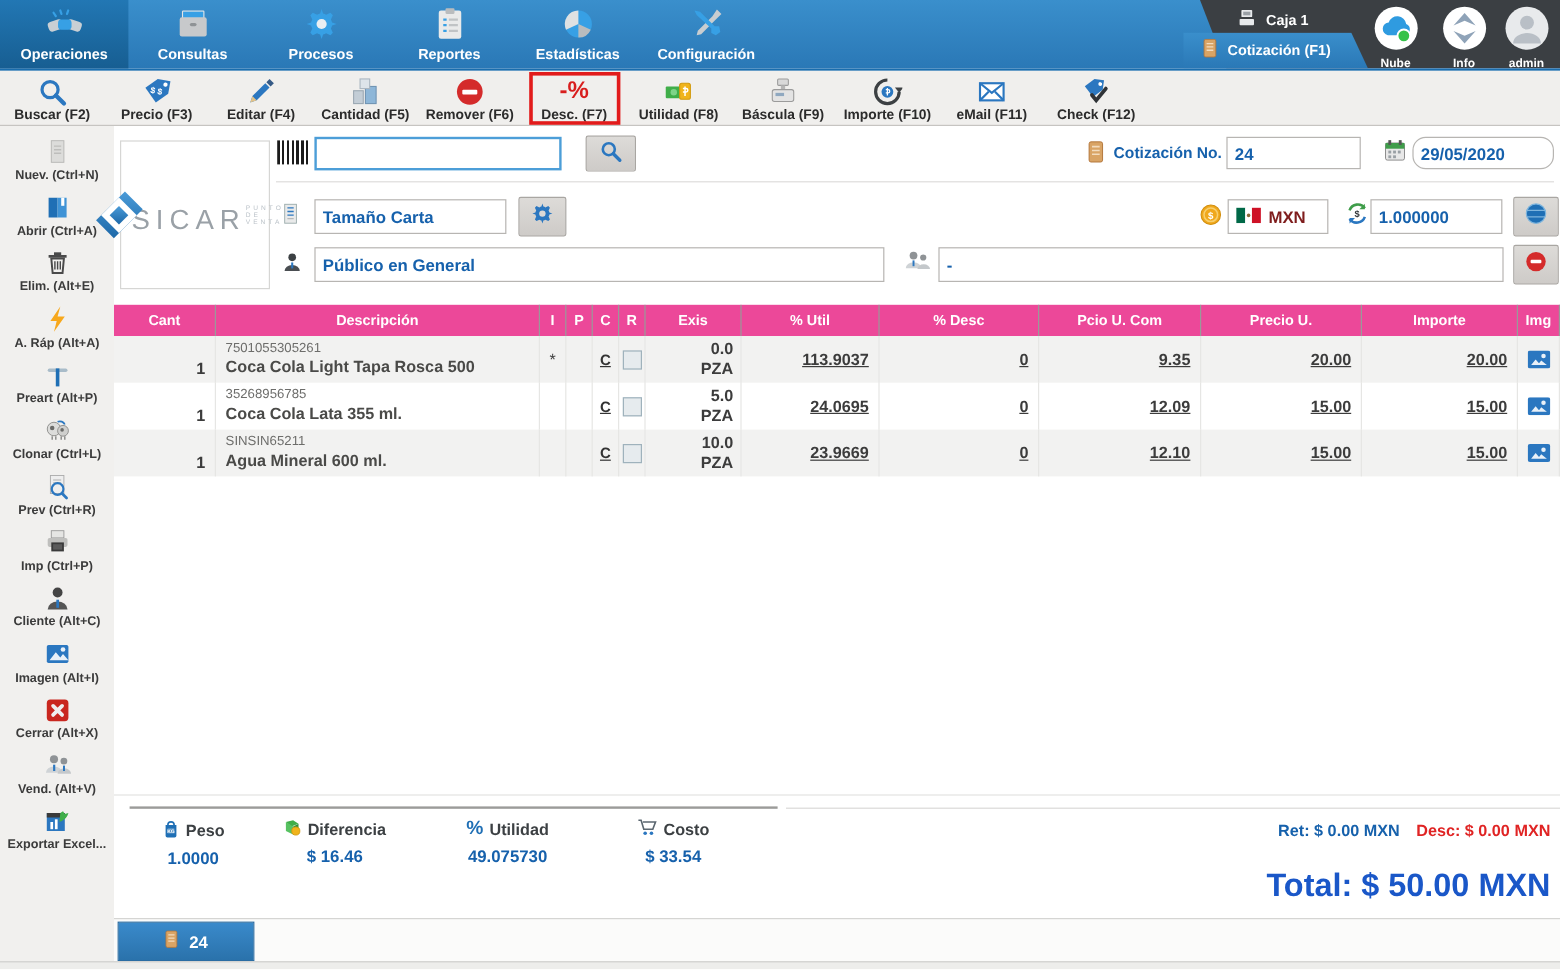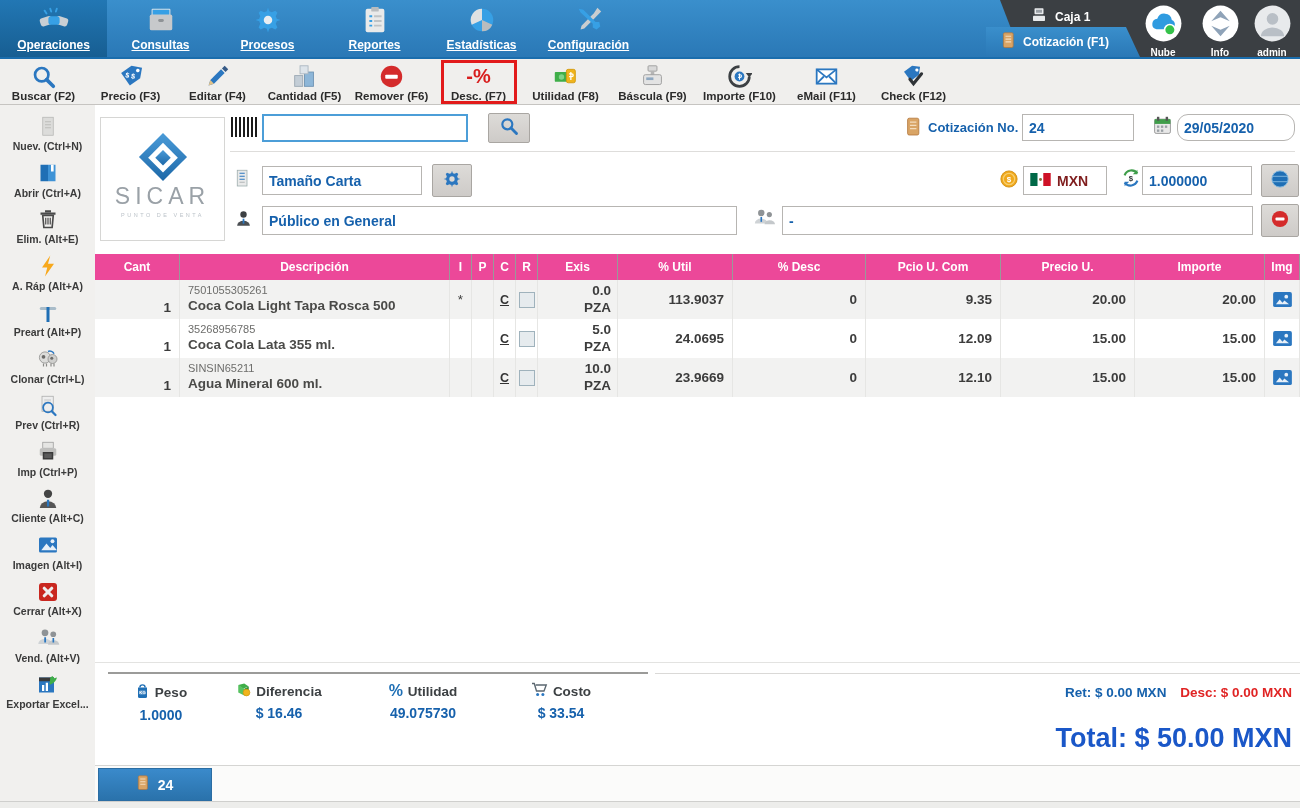--- a/index.html
+++ b/index.html
@@ -6,21 +6,21 @@
   html,body { width:1300px; height:808px; }
   body { font-family:"Liberation Sans","DejaVu Sans",sans-serif; background:#fff; overflow:hidden; }
   .screen { position:relative; width:1300px; height:808px; background:#fff; overflow:hidden; }
 
   
   .menubar { position:relative; height:57px; background:linear-gradient(#3a8fcc,#2a78b6); }
   .menu-items { display:flex; height:57px; }
   .menu-item { width:107px; height:57px; display:flex; flex-direction:column; align-items:center; justify-content:center; gap:3px; cursor:pointer; }
   .menu-item.selected { background:linear-gradient(#2277b4,#175e92); }
   .menu-item .micon { width:30px; height:30px; }
-  .menu-item .mlabel { color:#fff; font-size:12px; font-weight:bold;text-decoration:underline; }
+  .menu-item .mlabel { color:#fff; font-size:12px; font-weight:bold; }
   .corner-dark { position:absolute; top:0; right:0; width:316px; height:57px; background:#3b3f43;
                  clip-path:polygon(16px 0, 100% 0, 100% 100%, 38px 100%); }
   .caja { position:absolute; top:6px; left:1030px; display:flex; align-items:center; gap:7px; color:#fff; font-size:12px; font-weight:bold; }
   .quote-tab { position:absolute; left:986px; top:27px; width:154px; height:30px; background:linear-gradient(#3a8fcc,#2a78b6);
                clip-path:polygon(0 0, calc(100% - 14px) 0, 100% 100%, 0 100%);
                display:flex; align-items:center; gap:7px; padding-left:16px; color:#fff; font-size:12px; font-weight:bold; cursor:pointer; }
   .corner-btn { position:absolute; top:5px; width:52px; text-align:center; cursor:pointer; }
   .corner-btn .cicon { width:37px; height:37px; margin:0 auto; }
   .corner-btn .clabel { color:#fff; font-size:10px; font-weight:bold; margin-top:1px; }
 
@@ -38,21 +38,21 @@
   .bodyrow { display:flex; height:702px; }
   .sidebar { width:95px; background:#f1f0ee; padding-top:5px; }
   .side-item { height:46.5px; display:flex; flex-direction:column; align-items:center; justify-content:center; gap:1px; cursor:pointer; }
   .side-item .sicon { width:25px; height:25px; display:flex; align-items:center; justify-content:center; }
   .side-item .slabel { font-size:10.5px; font-weight:bold; color:#3b3b3b; white-space:nowrap; }
 
   .main { position:relative; width:1205px; background:#fff; }
 
   
   .logo-box { position:absolute; left:5px; top:12px; width:125px; height:124px; border:1px solid #d6d6d4; background:#fff;
-              display:flex; flex-direction:column; align-items:center; justify-content:center; }
+              display:flex; flex-direction:row; align-items:center; justify-content:center; }
   .d-outer { width:34px; height:34px; transform:rotate(45deg); background:linear-gradient(135deg,#4a9bd8,#1d68a8); display:flex; align-items:center; justify-content:center; }
   .d-mid { width:21px; height:21px; background:#fff; display:flex; align-items:center; justify-content:center; }
   .d-inner { width:11px; height:11px; background:linear-gradient(135deg,#4a9bd8,#1d68a8); }
   .logo-name { margin-top:9px; font-size:23px; color:#9aa1a7; letter-spacing:5px; font-weight:400; }
   .logo-tag { font-size:5.5px; color:#bcc3c9; letter-spacing:2.5px; margin-top:2px; }
 
   
   .field { border:1px solid #b7b5b2; background:#fff; color:#1661ac; font-weight:bold; font-size:14px;
            font-family:"Liberation Sans","DejaVu Sans",sans-serif; padding:0 6px; outline:none; }
   .gbtn { background:linear-gradient(#dddbd8,#cecbc8); border:1px solid #a9a6a2; border-radius:2px;
@@ -74,21 +74,21 @@
   .grid-row.even { background:#fff; }
   .grid-row > div { border-right:1px solid #e6e6e4; display:flex; align-items:center; justify-content:center; font-size:13.5px; color:#3c3c3c; }
   .cell-cant { justify-content:flex-end !important; align-items:flex-end !important; padding:0 8px 4px 0; font-weight:600; font-size:14px; }
   .cell-desc { flex-direction:column; align-items:flex-start !important; justify-content:center !important; padding-left:8px; line-height:1.25; }
   .cell-desc .code { font-size:11px; color:#6d6d6b; }
   .cell-desc .pname { font-size:13.5px; font-weight:600; color:#4a4a48; }
   .cell-flag { font-size:11px; color:#555; }
   .c-link { font-size:12.5px; font-weight:bold; color:#333; text-decoration:underline; cursor:pointer; }
   .row-checkbox { width:16px; height:16px; background:#e6ebee; border:1px solid #9fb2bc; cursor:pointer; }
   .cell-exis { flex-direction:column; align-items:flex-end !important; padding-right:6px; line-height:1.25; font-weight:600; }
-  .cell-num { justify-content:flex-end !important; padding-right:8px; font-weight:600; }
+  .cell-num { justify-content:flex-end !important; padding-right:8px; font-weight:600;text-decoration:underline; }
   .cell-img svg { cursor:pointer; }
 
   
   .table-bottom-line { position:absolute; left:0; right:0; top:557px; height:1px; background:#e3e3e1; }
   .sumline-left  { position:absolute; left:13px;  width:540px; top:567px; height:2px; background:#9b9b99; }
   .sumline-right { position:absolute; left:560px; right:0; top:568px; height:1px; background:#dad9d7; }
   .metric { position:absolute; top:577px; width:132px; text-align:center; }
   .metric .mlabelrow { display:flex; align-items:center; justify-content:center; gap:5px; font-size:13.5px; font-weight:bold; color:#3c4043; }
   .metric .mvalue { margin-top:5px; font-size:14px; font-weight:bold; color:#1661ac; }
   .pct-glyph { color:#1f6fb5; font-weight:bold; font-size:16px; }

